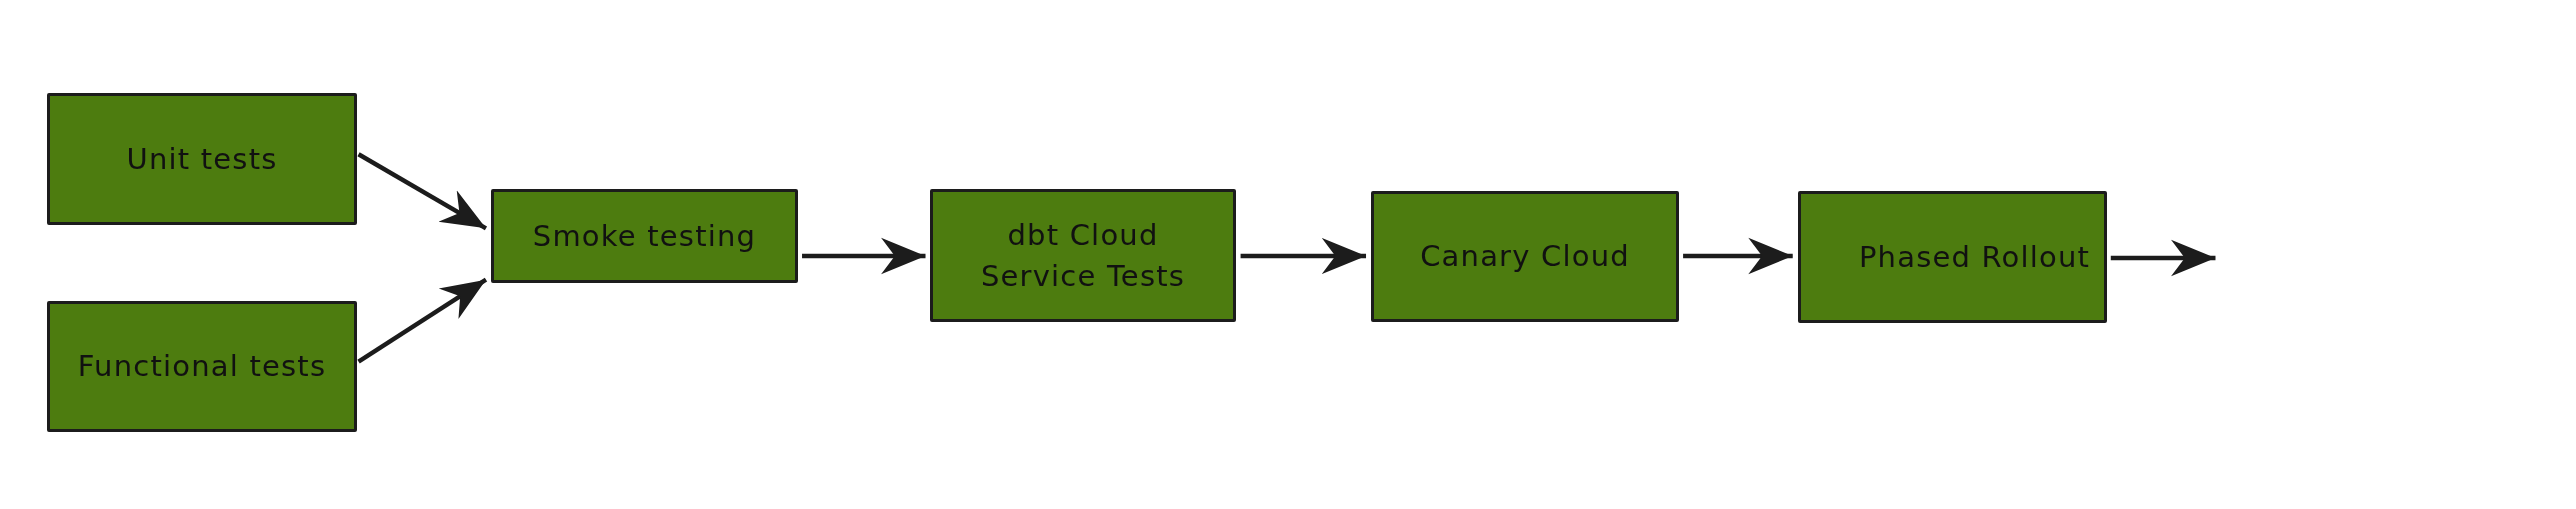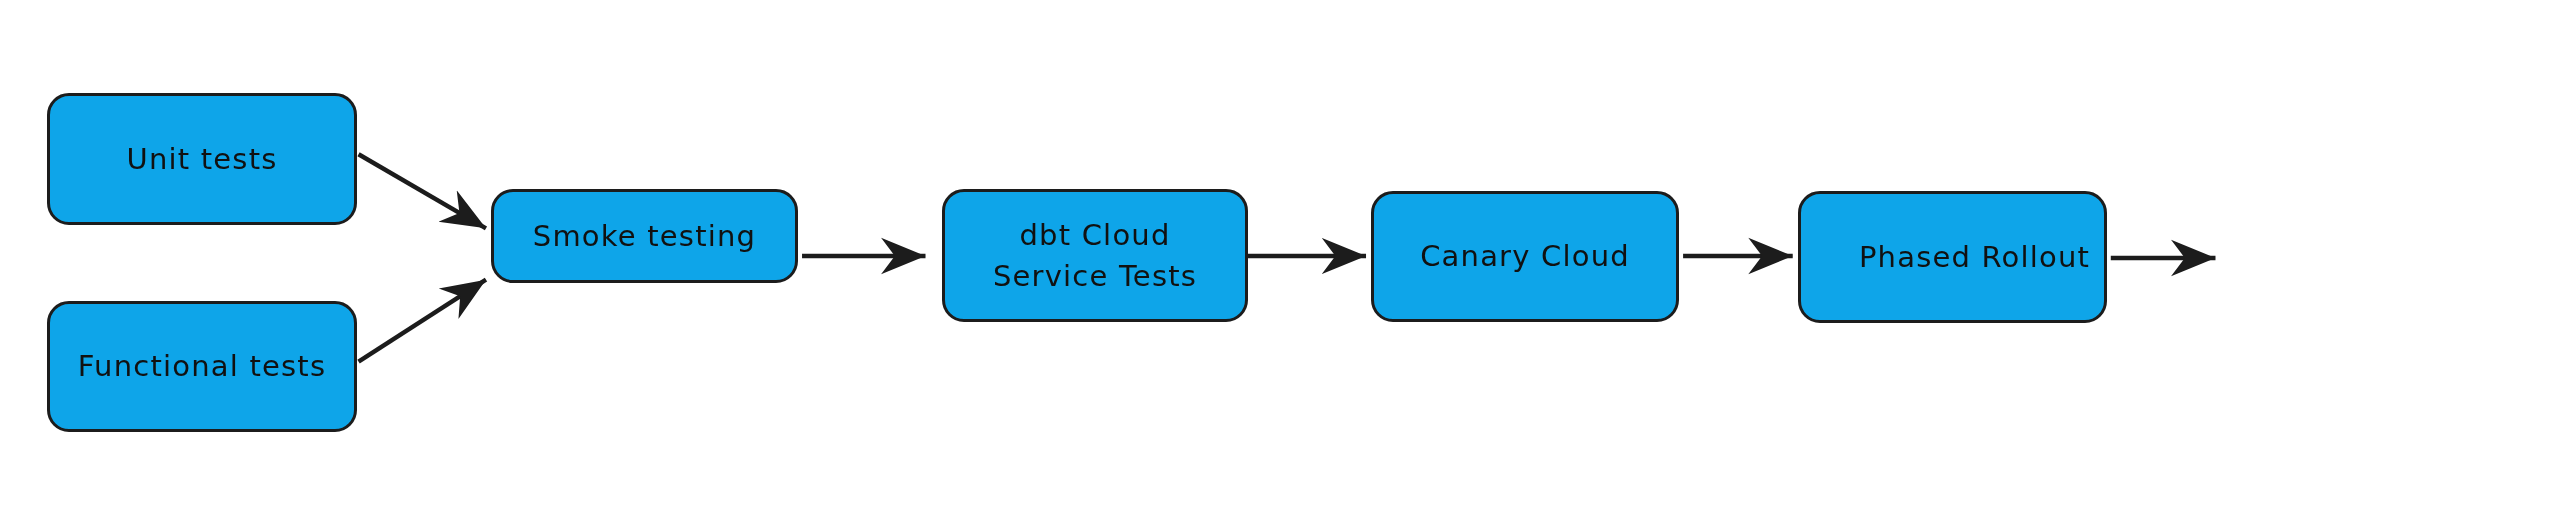--- a/index.html
+++ b/index.html
@@ -22,42 +22,42 @@
     left: 0;
     top: 0;
     width: 2576px;
     height: 510px;
     pointer-events: none;
   }
   .node {
     position: absolute;
     box-sizing: border-box;
     border: 3.5px solid #1c1c1c;
-    border-radius: 22px;
-    background: #0ea5e9;
+    border-radius: 2px;
+    background: #4d7c0f;
     display: flex;
     align-items: center;
     justify-content: center;
     text-align: center;
   }
   .node .label {
     font-family: "DejaVu Sans", sans-serif;
     font-size: 29px;
     font-weight: 400;
     color: #111111;
     letter-spacing: 1.2px;
     line-height: 1.38;
     white-space: pre-line;
     padding: 0 10px;
   }
   
   #node-unit-tests        { left: 47px;   top: 93px;  width: 310px; height: 132px; }
   #node-functional-tests  { left: 47px;   top: 301px; width: 310px; height: 131px; justify-content: center; }
   #node-smoke-testing     { left: 491px;  top: 189px; width: 307px; height: 94px; }
-  #node-dbt-cloud-service-tests { left: 930px; top: 189px; width: 306px; height: 133px; margin-left: 12px; }
+  #node-dbt-cloud-service-tests { left: 930px; top: 189px; width: 306px; height: 133px; }
   #node-canary-tests      { left: 1371px; top: 191px; width: 308px; height: 131px; }
   #node-phased-rollout    { left: 1798px; top: 191px; width: 309px; height: 132px; padding-left: 44px; }
   #node-you               { left: 2220px; top: 193px; width: 310px; height: 132px; }
 </style>
 </head>
 <body>
 
 <div id="canvas">
 
   <svg class="edges" viewBox="0 0 2608 516" xmlns="http://www.w3.org/2000/svg">

